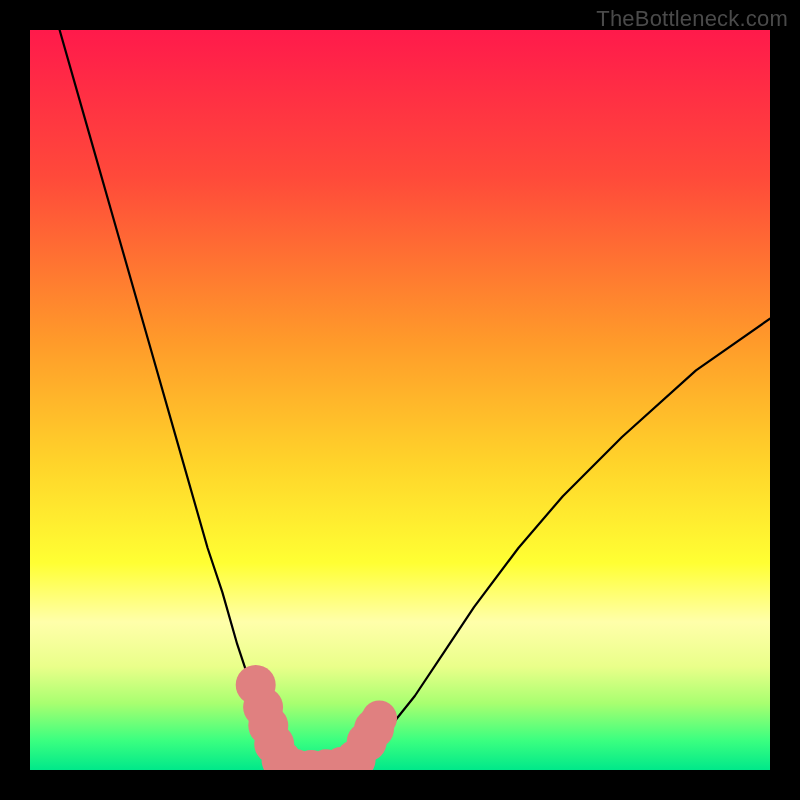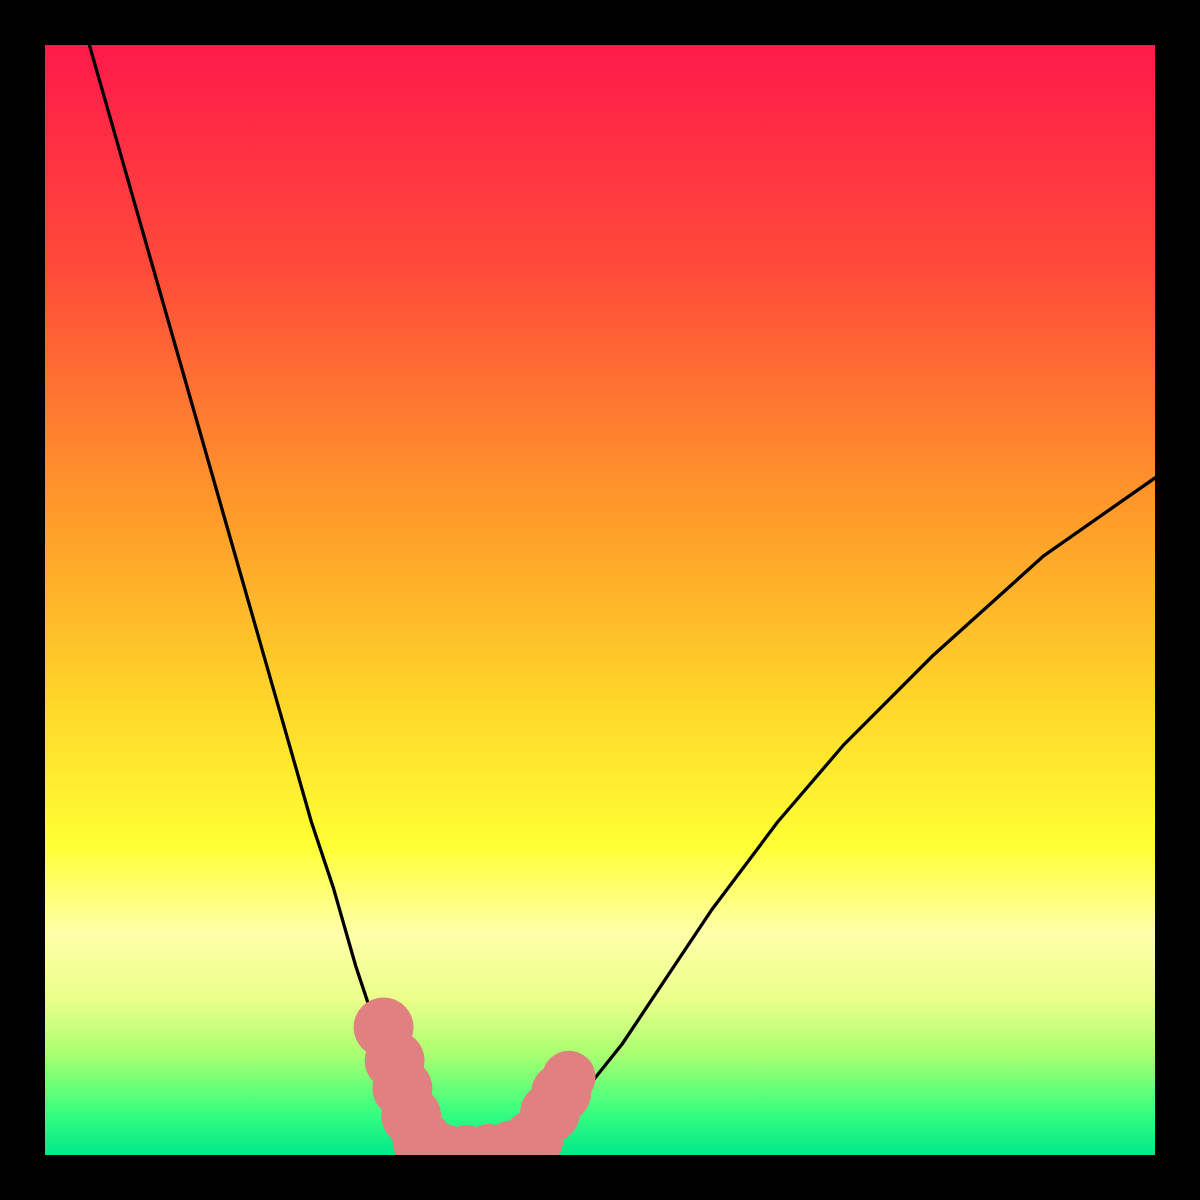--- a/index.html
+++ b/index.html
@@ -83,13 +83,14 @@
           <circle cx="296.00" cy="737.04" r="17.76" fill="#e08080"></circle>
           <circle cx="310.80" cy="734.82" r="17.76" fill="#e08080"></circle>
           <circle cx="325.60" cy="729.64" r="19.98" fill="#e08080"></circle>
           <circle cx="336.70" cy="711.88" r="19.98" fill="#e08080"></circle>
           <circle cx="344.10" cy="698.56" r="19.98" fill="#e08080"></circle>
           <circle cx="349.28" cy="688.20" r="17.76" fill="#e08080"></circle>
         </g>
     </svg>
 
   </div>
+  <div class="watermark">TheBottleneck.com</div>
 </div>
 
 </body></html>

